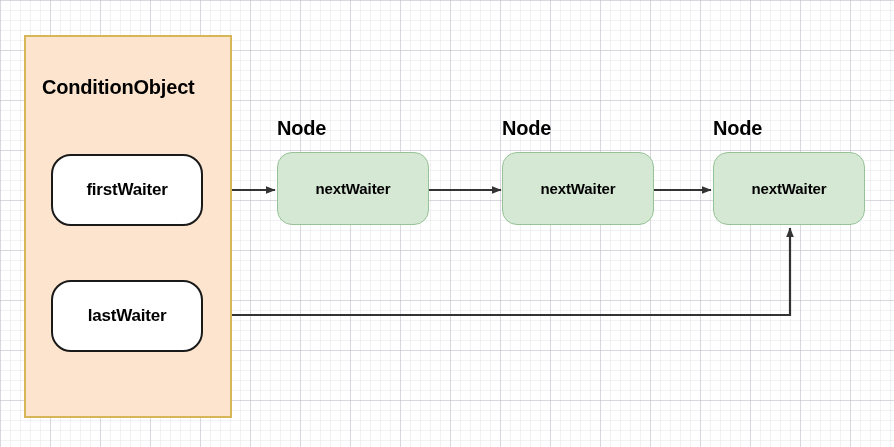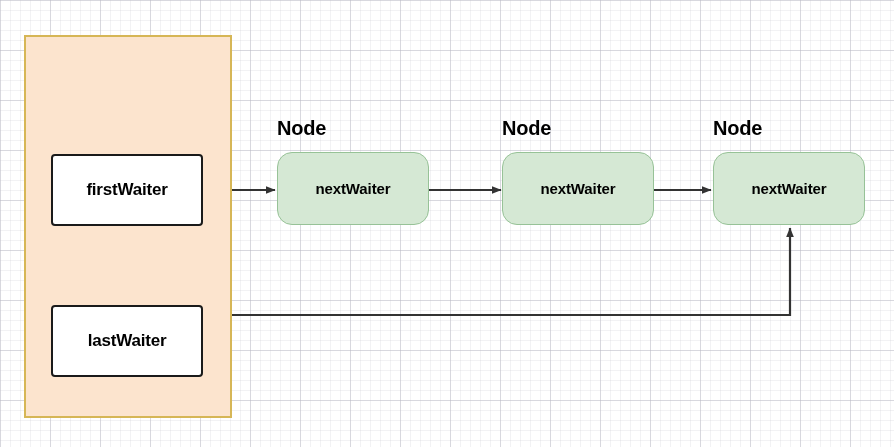--- a/index.html
+++ b/index.html
@@ -39,21 +39,21 @@
     white-space: nowrap;
     letter-spacing: -0.2px;
   }
 
   
   .field-box {
     position: absolute;
     box-sizing: border-box;
     background: #ffffff;
     border: 2px solid #1a1a1a;
-    border-radius: 4px;
+    border-radius: 20px;
     display: flex;
     align-items: center;
     justify-content: center;
   }
   .field-box .field-label {
     font-size: 17px;
     font-weight: bold;
     color: #000000;
     white-space: nowrap;
     letter-spacing: -0.2px;
@@ -112,26 +112,27 @@
 
     <line x1="429" y1="190" x2="501" y2="190" stroke="#333333" stroke-width="2.2" marker-end="url(#ahead)"></line>
 
     <line x1="654" y1="190" x2="711" y2="190" stroke="#333333" stroke-width="2.2" marker-end="url(#ahead)"></line>
 
     <path d="M203,315 L790,315 L790,228" fill="none" stroke="#333333" stroke-width="2.2" marker-end="url(#ahead)"></path>
   </svg>
 
   <div class="group-box" style="left:24px; top:35px; width:208px; height:383px;"></div>
 
+  <div class="group-title" style="left:42px; top:76px;">ConditionObject</div>
 
   <div class="field-box" style="left:51px; top:154px; width:152px; height:72px;">
     <span class="field-label">firstWaiter</span>
   </div>
 
-  <div class="field-box" style="left:51px; top:280px; width:152px; height:72px;margin-top:25px;">
+  <div class="field-box" style="left:51px; top:280px; width:152px; height:72px;">
     <span class="field-label">lastWaiter</span>
   </div>
 
   <div class="node-title" style="left:277px; top:117px; width:152px;">Node</div>
   <div class="node-box" style="left:277px; top:152px; width:152px; height:73px;">
     <span class="node-label">nextWaiter</span>
   </div>
 
   <div class="node-title" style="left:502px; top:117px; width:152px;">Node</div>
   <div class="node-box" style="left:502px; top:152px; width:152px; height:73px;">

